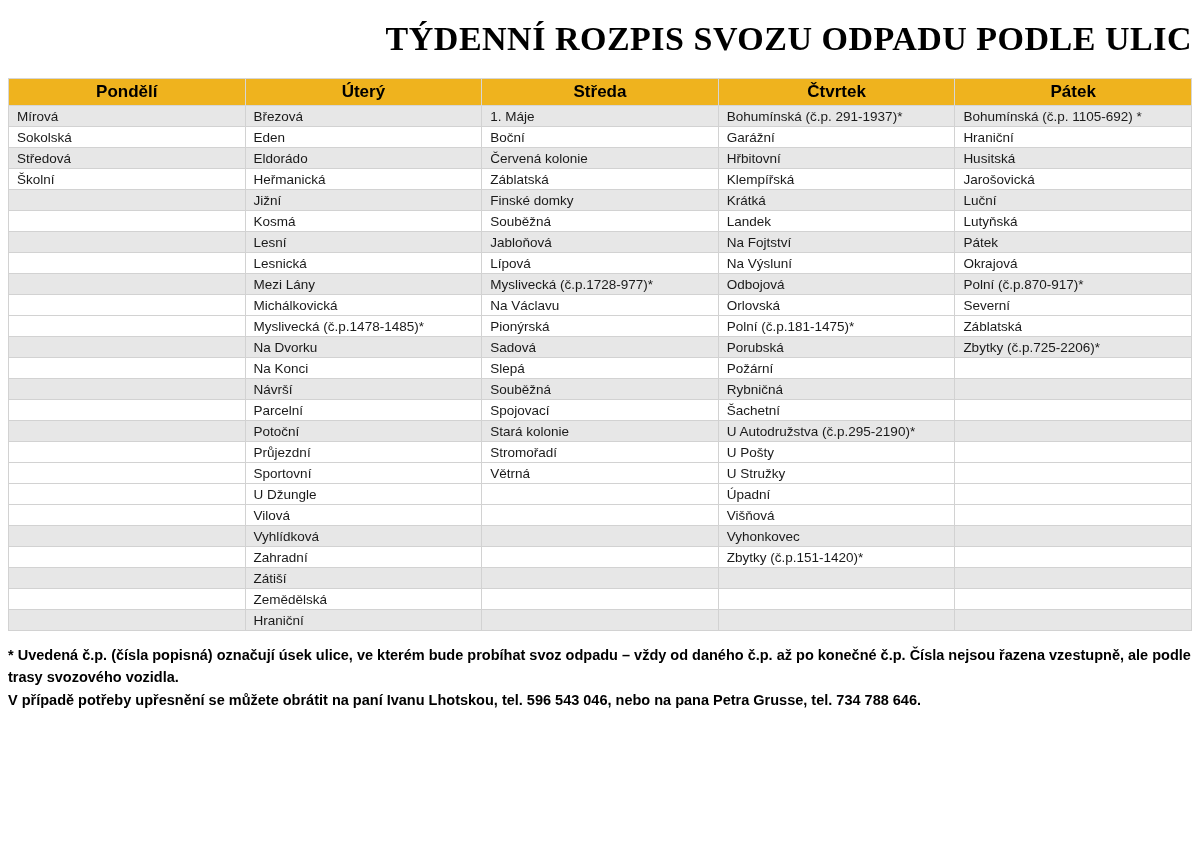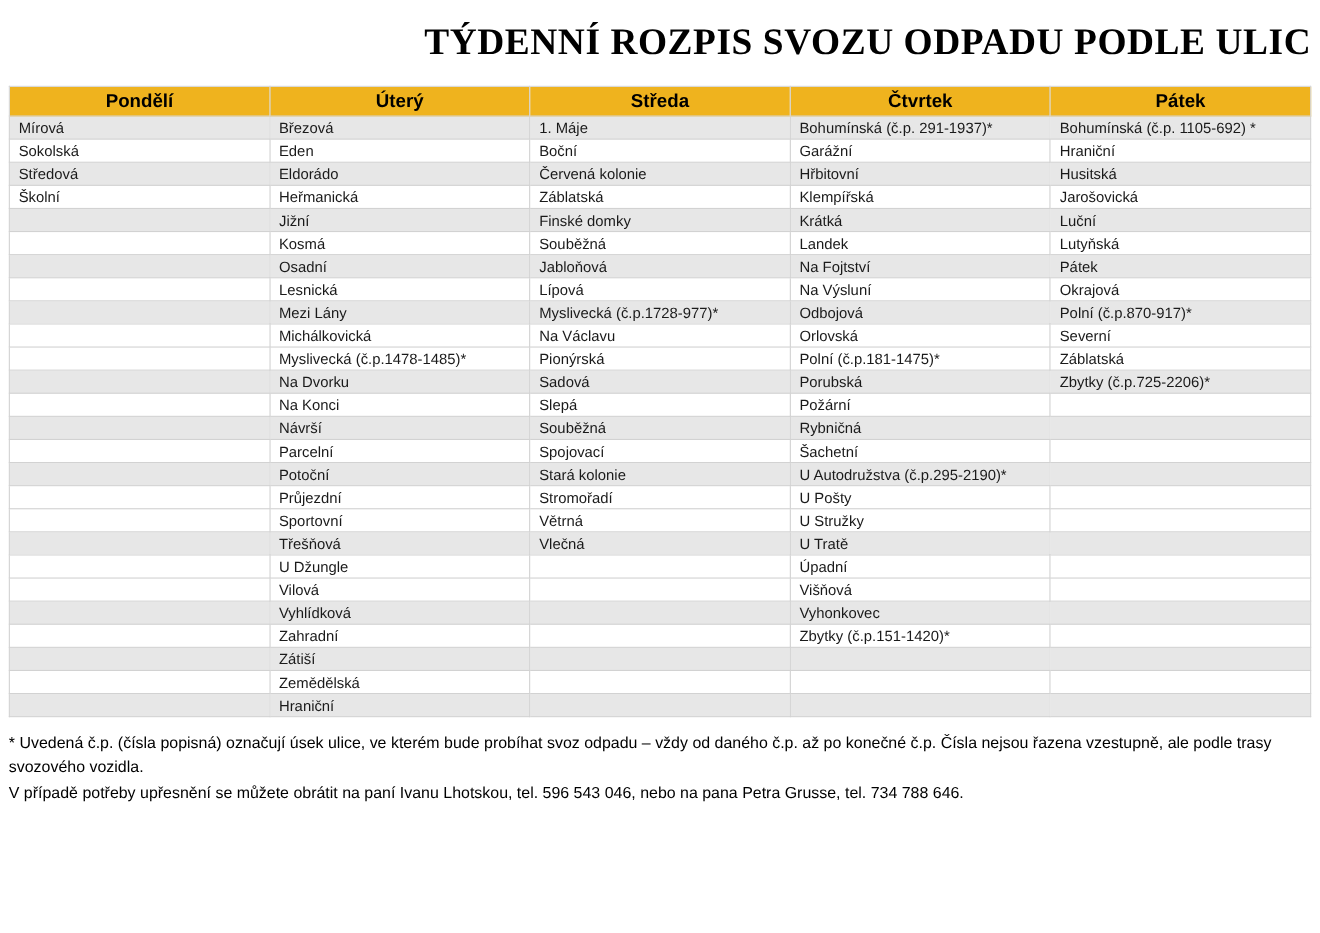--- a/index.html
+++ b/index.html
@@ -46,21 +46,21 @@
     overflow: hidden;
     background: #ffffff;
   }
   table.schedule tr.alt td {
     background: var(--alt-bg, #E7E7E7);
   }
   .notes {
     width: 1184px;
     margin: 13px auto 4px auto;
     font-size: 14.5px;
-    font-weight: 400;
+    font-weight: 700;
     line-height: 1.55;
     color: #000;
   }
   .notes p { margin: 0; }
 </style>
 </head>
 <body>
 
 <div class="page">
 
@@ -114,21 +114,21 @@
         </tr>
         <tr>
           <td></td>
           <td>Kosmá</td>
           <td>Souběžná</td>
           <td>Landek</td>
           <td>Lutyňská</td>
         </tr>
         <tr class="alt">
           <td></td>
-          <td>Osadní</td>
+          <td>Lesní</td>
           <td>Jabloňová</td>
           <td>Na Fojtství</td>
           <td>Pátek</td>
         </tr>
         <tr>
           <td></td>
           <td>Lesnická</td>
           <td>Lípová</td>
           <td>Na Výsluní</td>
           <td>Okrajová</td>
@@ -196,27 +196,20 @@
           <td>U Pošty</td>
           <td></td>
         </tr>
         <tr>
           <td></td>
           <td>Sportovní</td>
           <td>Větrná</td>
           <td>U Stružky</td>
           <td></td>
         </tr>
-        <tr class="alt">
-          <td></td>
-          <td>Třešňová</td>
-          <td>Vlečná</td>
-          <td>U Tratě</td>
-          <td></td>
-        </tr>
         <tr>
           <td></td>
           <td>U Džungle</td>
           <td></td>
           <td>Úpadní</td>
           <td></td>
         </tr>
         <tr>
           <td></td>
           <td>Vilová</td>

